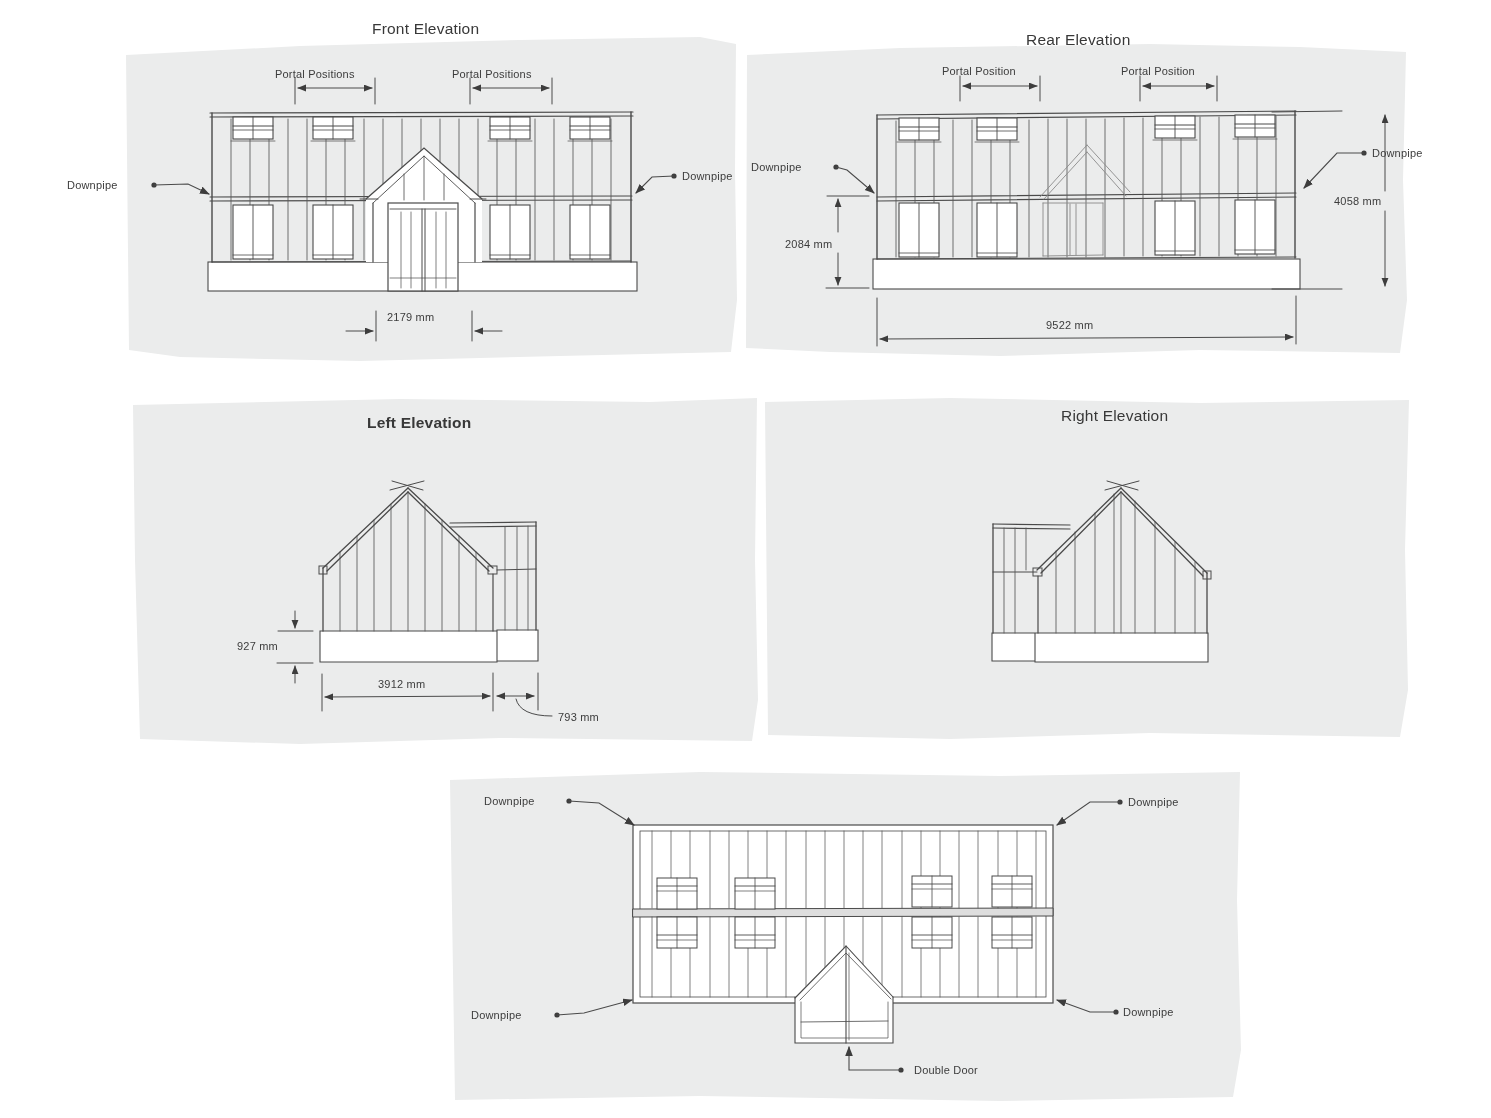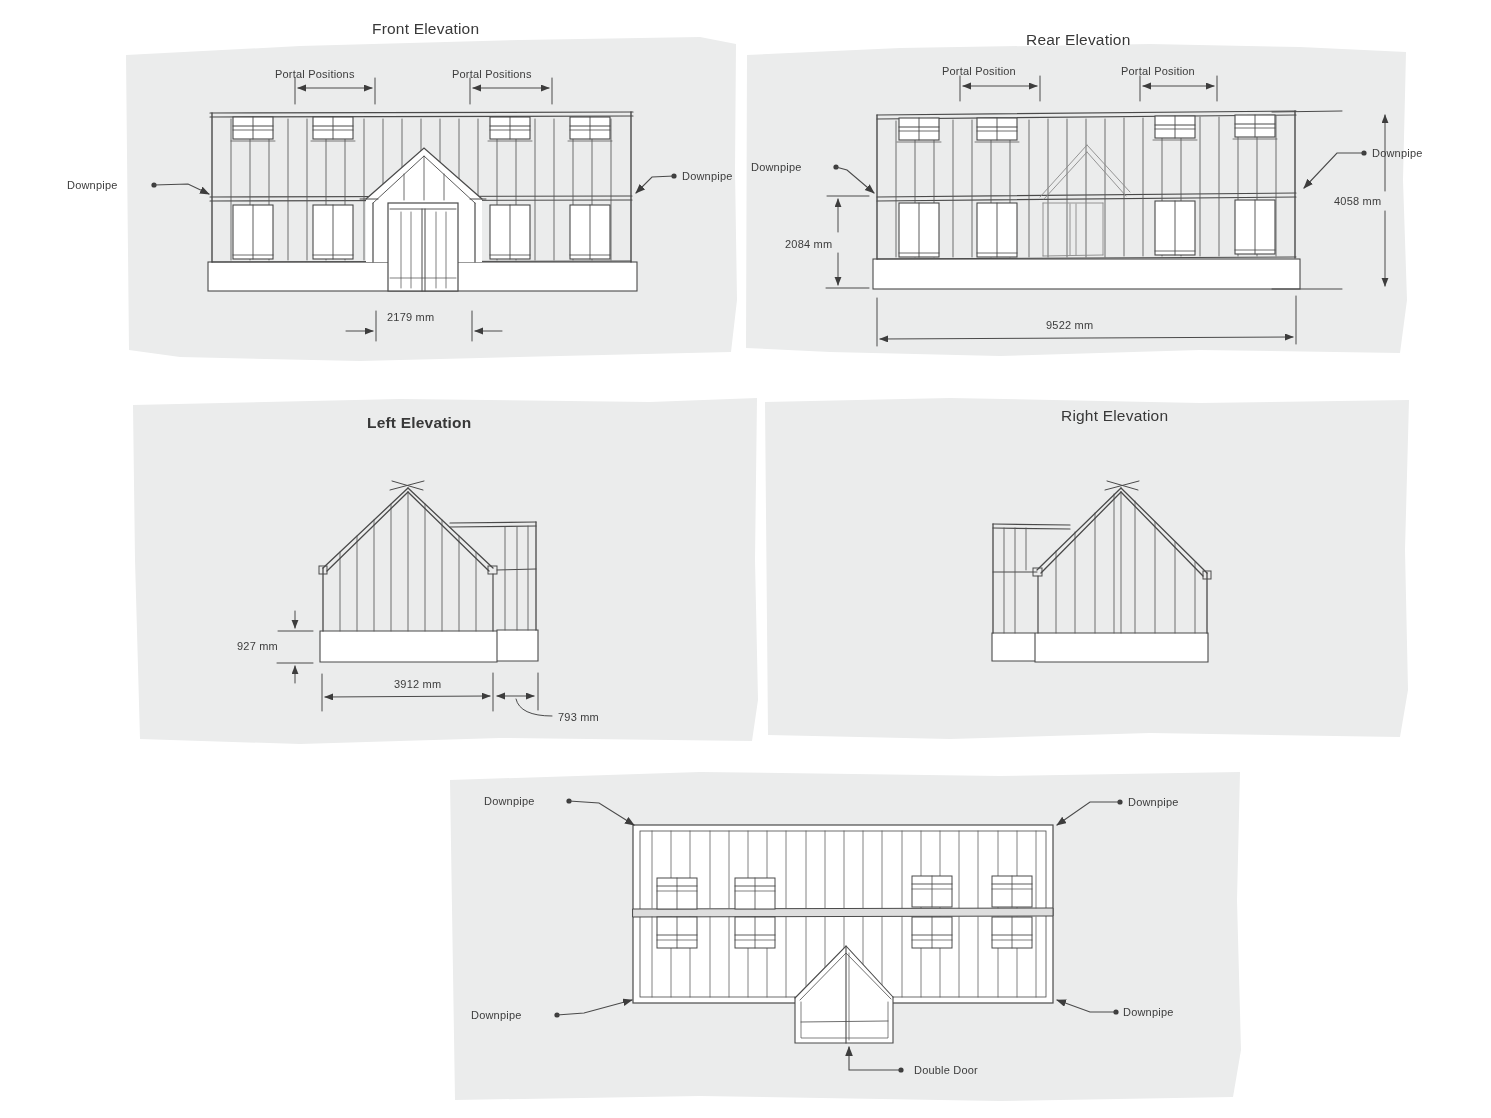--- a/index.html
+++ b/index.html
@@ -288,21 +288,21 @@
   <div class="lbl" style="left:942px;top:63px;">Portal Position</div>
   <div class="lbl" style="left:1121px;top:63px;">Portal Position</div>
   <div class="lbl" style="left:751px;top:159px;">Downpipe</div>
   <div class="lbl" style="left:1372px;top:145px;">Downpipe</div>
   <div class="lbl" style="left:785px;top:236px;">2084 mm</div>
   <div class="lbl" style="left:1334px;top:193px;">4058 mm</div>
   <div class="lbl" style="left:1046px;top:317px;">9522 mm</div>
 
   <div class="lbl title" style="left:367px;top:415px;font-weight:bold;">Left Elevation</div>
   <div class="lbl" style="left:237px;top:638px;">927 mm</div>
-  <div class="lbl" style="left:378px;top:676px;margin-left:16px;">3912 mm</div>
+  <div class="lbl" style="left:378px;top:676px;">3912 mm</div>
   <div class="lbl" style="left:558px;top:709px;">793 mm</div>
 
   <div class="lbl title" style="left:1061px;top:408px;">Right Elevation</div>
 
   <div class="lbl" style="left:484px;top:793px;">Downpipe</div>
   <div class="lbl" style="left:1128px;top:794px;">Downpipe</div>
   <div class="lbl" style="left:471px;top:1007px;">Downpipe</div>
   <div class="lbl" style="left:1123px;top:1004px;">Downpipe</div>
   <div class="lbl" style="left:914px;top:1062px;">Double Door</div>
 

